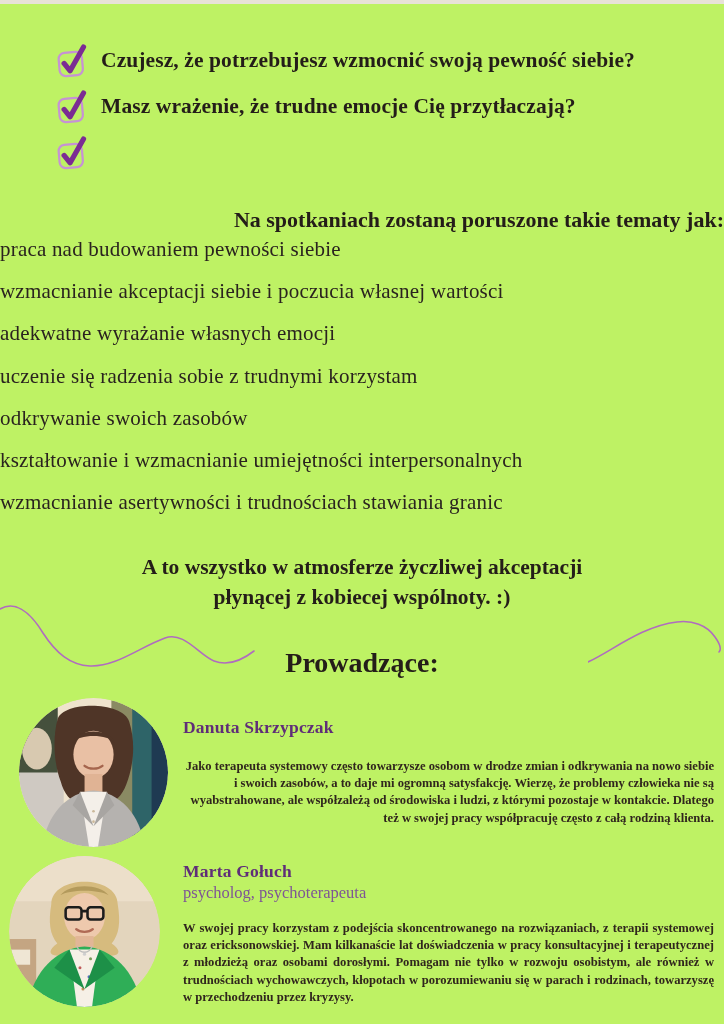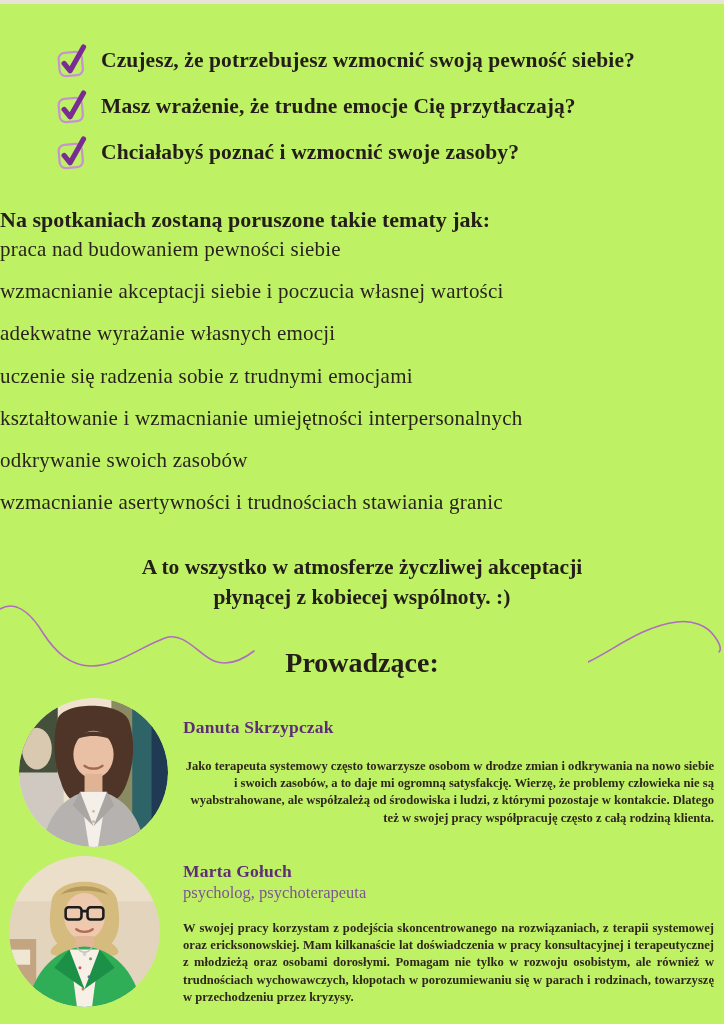--- a/index.html
+++ b/index.html
@@ -13,21 +13,21 @@
     color:#241d19;
   }
   
   .checklist{position:absolute;left:52px;top:38px;width:650px;}
   .check-row{display:flex;align-items:center;gap:11px;height:36px;margin-bottom:10px;}
   .check-icon{width:38px;height:38px;flex:0 0 38px;}
   .check-label{font-size:21.5px;font-weight:700;letter-spacing:.1px;white-space:nowrap;}
   
   .topics-heading{
     position:absolute;left:0;right:0;top:202px;margin:0;
-    text-align:left;font-size:22px;font-weight:700;line-height:28px;
+    text-align:right;font-size:22px;font-weight:700;line-height:28px;
   }
   .topics-list{
     position:absolute;left:0;right:0;top:224px;margin:0;padding:0;
     list-style:none;
   }
   .topics-list li{
     height:42.2px;line-height:42.2px;
     font-size:21px;font-weight:400;letter-spacing:.2px;color:#2a231f;
   }
   
@@ -97,32 +97,31 @@
     </div>
     <div class="check-row">
       <span class="check-icon">
         <svg viewBox="0 0 44 44">
             <g transform="rotate(-5 22 24)">
               <rect x="8" y="13" width="27" height="27" rx="7" fill="none" stroke="#c692d4" stroke-width="2.6"></rect>
             </g>
             <path d="M14 26 L21 34.5 L36.5 7" fill="none" stroke="#7b2c93" stroke-width="6" stroke-linecap="round" stroke-linejoin="round"></path>
           </svg>
       </span>
-      <span class="check-label">Chciałabyś poznać i wzmocnić swoje zasoby?</span>
     </div>
   </section>
 
   <h2 class="topics-heading">Na spotkaniach zostaną poruszone takie tematy jak:</h2>
   <ul class="topics-list">
     <li>praca nad budowaniem pewności siebie</li>
     <li>wzmacnianie akceptacji siebie i poczucia własnej wartości</li>
     <li>adekwatne wyrażanie własnych emocji</li>
-    <li>uczenie się radzenia sobie z trudnymi emocjami</li>
+    <li>uczenie się radzenia sobie z trudnymi korzystam</li>
+    <li>odkrywanie swoich zasobów</li>
     <li>kształtowanie i wzmacnianie umiejętności interpersonalnych</li>
-    <li>odkrywanie swoich zasobów</li>
     <li>wzmacnianie asertywności i trudnościach stawiania granic</li>
   </ul>
 
   <div class="closing">
     <div>A to wszystko w atmosferze życzliwej akceptacji</div>
     <div>płynącej z kobiecej wspólnoty. :)</div>
   </div>
 
   <svg class="wave wave-left" viewBox="0 0 256 78">
     <path d="M0 13 C14 5 29 14 43 37 C56 57 70 69 90 70 C116 71 140 51 165 42 C184 35 199 59 214 65 C230 71 245 62 254 55" fill="none" stroke="#b06cbf" stroke-width="1.6" stroke-linecap="round"></path>

